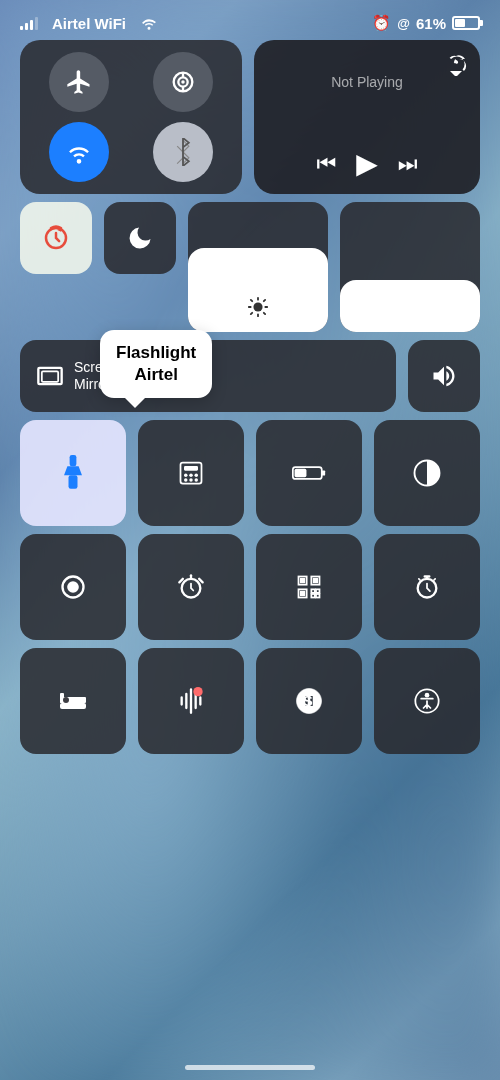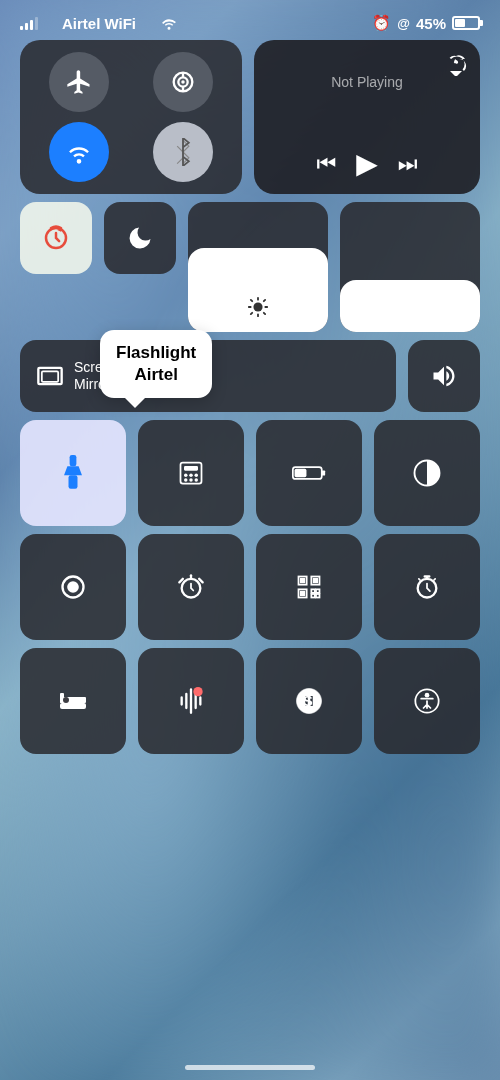--- a/index.html
+++ b/index.html
@@ -41,21 +41,21 @@
       align-items: center;
       padding: 14px 20px 8px;
       color: white;
       font-size: 15px;
       font-weight: 600;
     }
 
     .status-left {
       display: flex;
       align-items: center;
-      gap: 24px;
+      gap: 14px;
     }
 
     .signal-bars {
       display: flex;
       align-items: flex-end;
       gap: 2px;
       height: 14px;
     }
 
     .signal-bar {
@@ -336,21 +336,21 @@
       </div>
       <span>Airtel WiFi</span>
 
       <svg width="18" height="14" viewBox="0 0 24 18" fill="white">
         <path d="M12 14a2 2 0 1 1 0 4 2 2 0 0 1 0-4zm0-5a8 8 0 0 1 5.66 2.34l-1.42 1.42A6 6 0 0 0 12 11a6 6 0 0 0-4.24 1.76L6.34 11.34A8 8 0 0 1 12 9zm0-5a13 13 0 0 1 9.19 3.81L19.78 9.22A11 11 0 0 0 12 7a11 11 0 0 0-7.78 3.22L2.81 8.81A13 13 0 0 1 12 4z"></path>
       </svg>
     </div>
     <div class="status-right">
       <span>⏰</span>
       <span style="font-size:13px">@</span>
-      <span>45%</span>
+      <span>61%</span>
       <div class="battery">
         <div class="battery-icon">
           <div class="battery-fill"></div>
         </div>
       </div>
     </div>
   </div>
 
   <div class="control-center">
 

